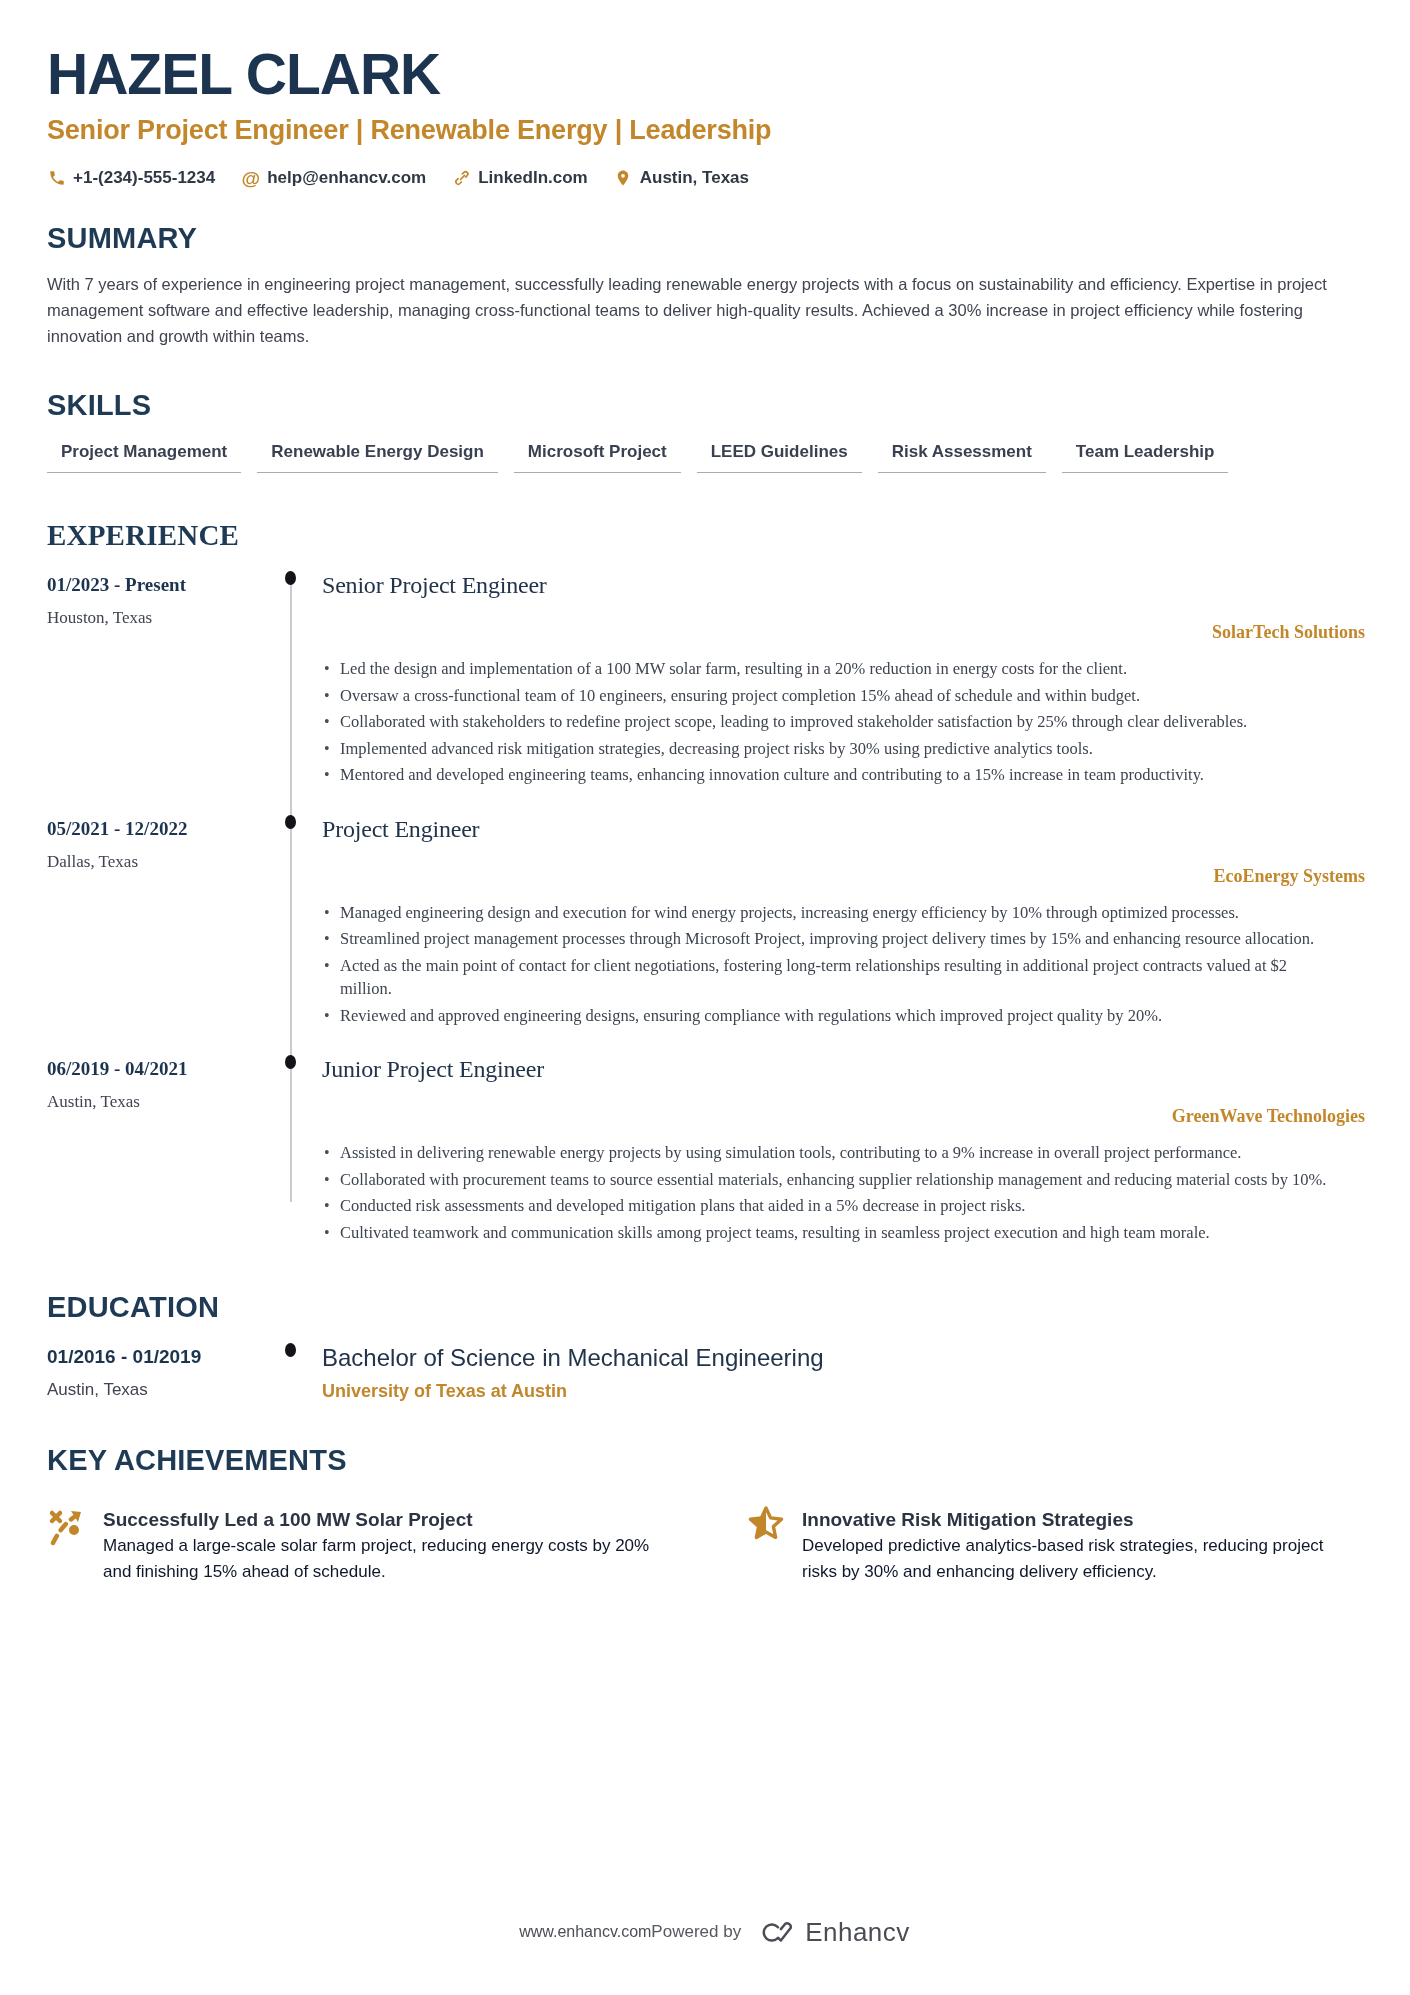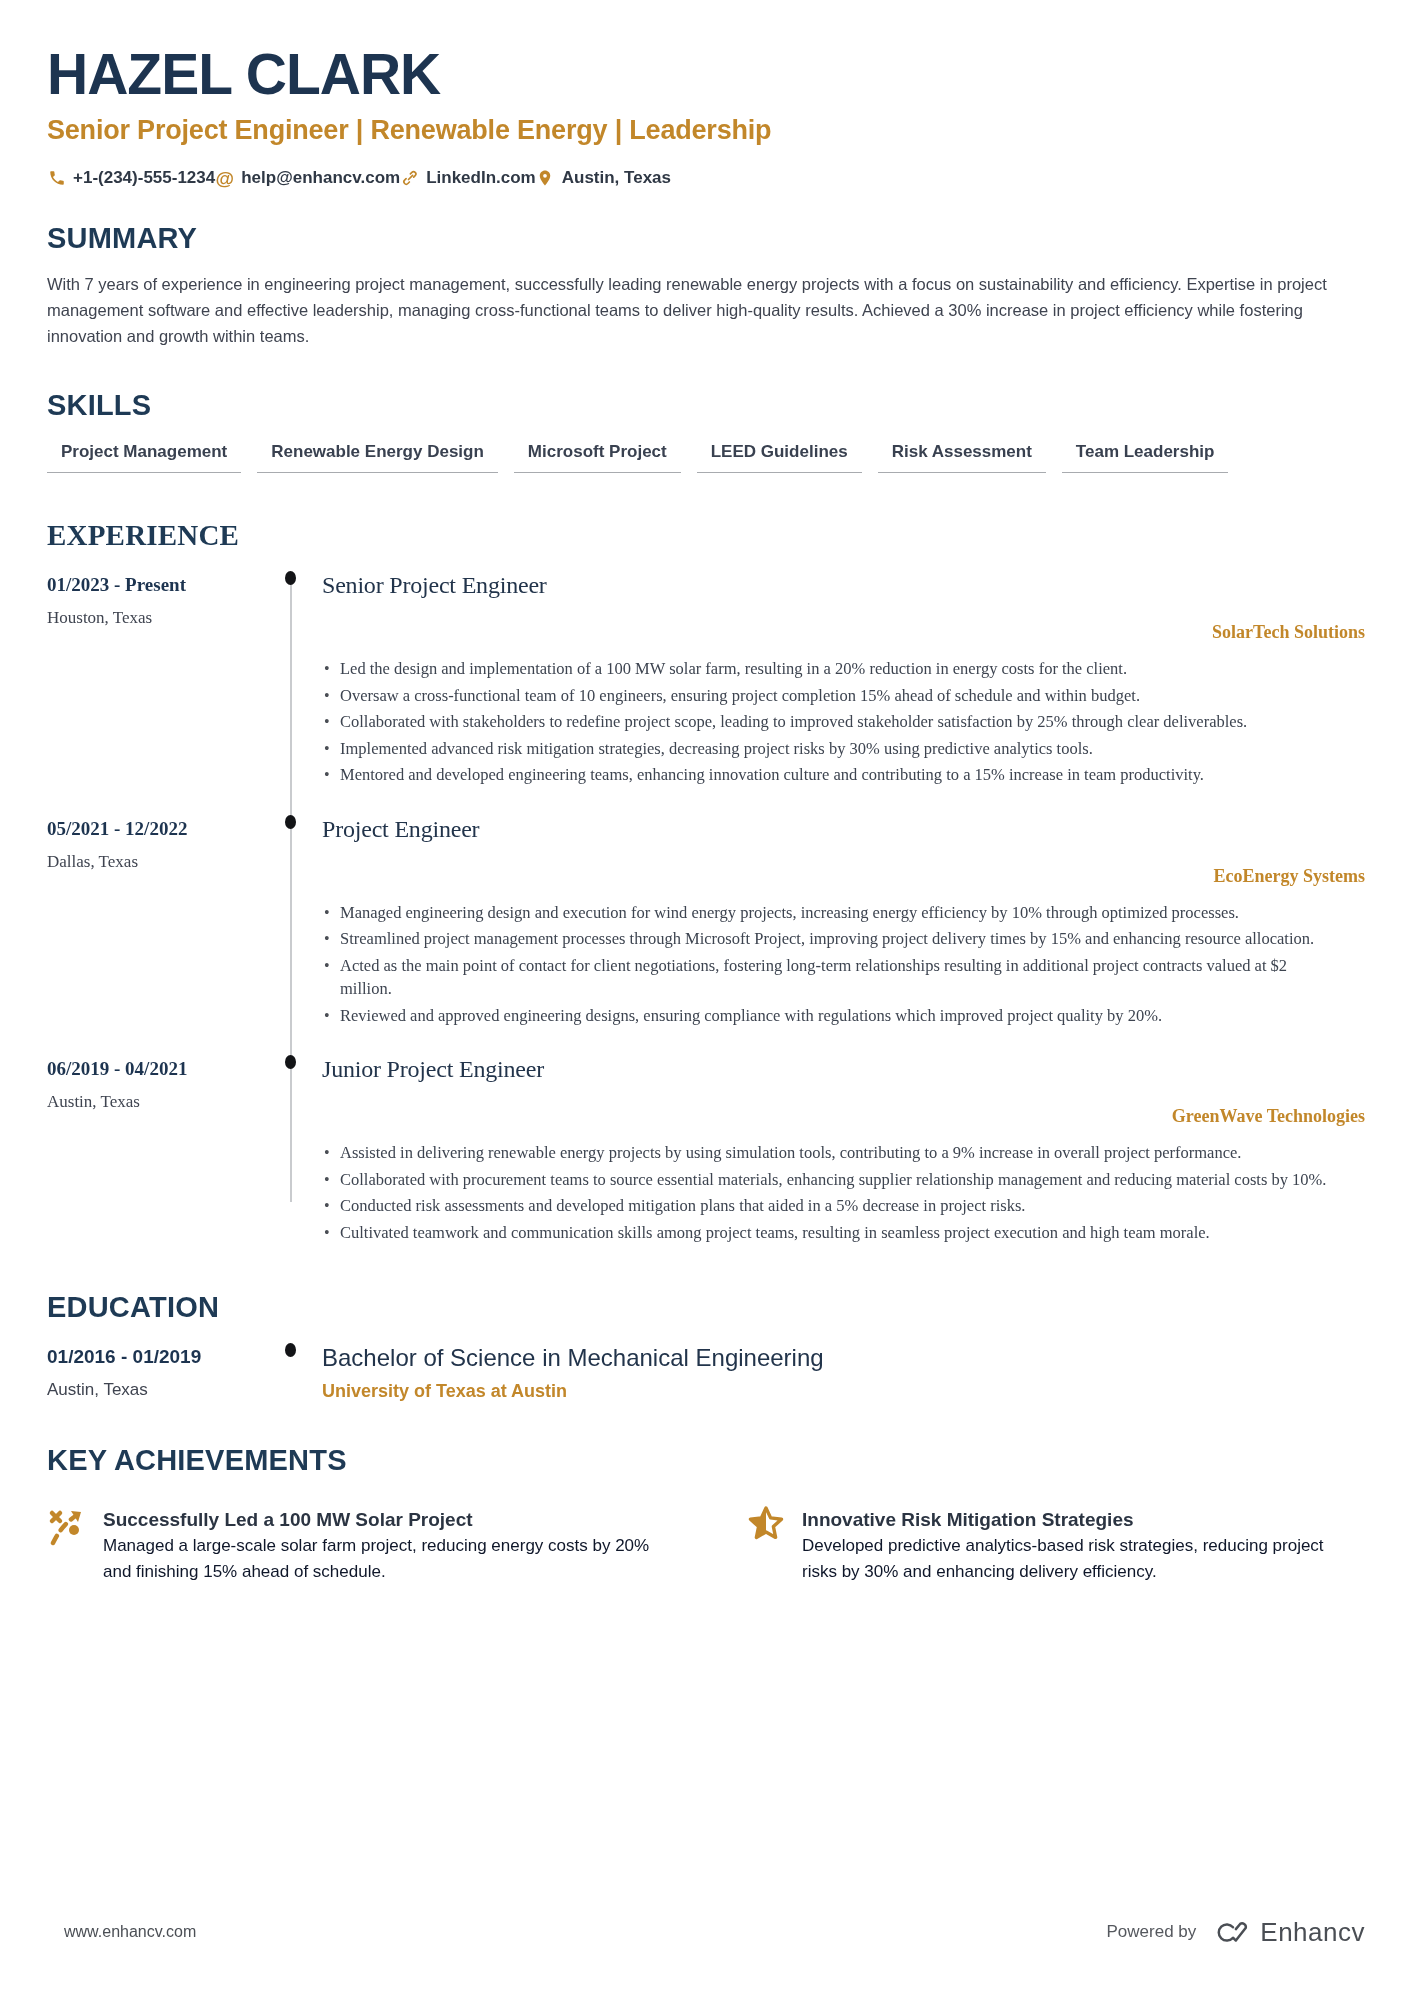--- a/index.html
+++ b/index.html
@@ -5,21 +5,21 @@
   * { margin:0; padding:0; box-sizing:border-box; }
   html,body { background:#ffffff; }
   body { font-family:"Liberation Sans","DejaVu Sans",sans-serif; color:#3f4450; }
   .page {
     position:relative; width:1410px; height:1995px; margin:0 auto; background:#fff;
     padding:46px 45px 0 47px; overflow:hidden;
   }
   
   .name { font-size:57px; font-weight:800; color:#1d3450; letter-spacing:-1px; line-height:1.0; }
   .headline { margin-top:12px; font-size:27px; font-weight:700; color:#c2872a; letter-spacing:-0.2px; }
-  .contact-row { margin-top:22px; display:flex; align-items:center; }
+  .contact-row { margin-top:22px; display:flex; align-items:center; gap:26px; }
   .contact-item { display:flex; align-items:center; gap:7px; font-size:17px; font-weight:700; color:#2f3845; }
   .cicon { width:19px; height:19px; display:inline-flex; align-items:center; justify-content:center; }
   .cicon svg { width:18px; height:18px; }
   .at-glyph { font-size:19px; font-weight:700; color:#c2872a; line-height:1; }
   
   .section-heading { font-size:29px; font-weight:800; color:#1e3a55; letter-spacing:0.2px; }
   .summary-section { margin-top:34px; }
   .summary-text { margin-top:16px; font-size:16.5px; line-height:26px; color:#3f4450; max-width:1320px; }
   .skills-section { margin-top:40px; }
   .skills-wrap { margin-top:20px; display:flex; flex-wrap:wrap; column-gap:16px; row-gap:30px; max-width:1320px; }
@@ -62,21 +62,21 @@
   .achievements-section { margin-top:42px; }
   .ach-grid { margin-top:24px; display:grid; grid-template-columns:1fr 1fr; column-gap:80px; max-width:1320px; }
   .ach-item { display:flex; align-items:flex-start; gap:14px; }
   .ach-icon { width:42px; flex:0 0 42px; padding-top:2px; }
   .ach-icon svg { width:40px; height:44px; }
   .ach-title { font-size:19px; font-weight:700; color:#2b3442; padding-top:8px; }
   .ach-text { margin-top:2px; font-size:17px; line-height:26px; color:#0f172a; max-width:560px; }
   
   .footer {
     position:absolute; left:64px; right:45px; bottom:46px;
-    display:flex; justify-content:space-between; align-items:center;
+    display:flex; justify-content:center; align-items:center;
   }
   .footer-site { font-size:16px; color:#4b4f55; }
   .powered { display:flex; align-items:center; gap:18px; }
   .powered-label { font-size:17px; color:#55585e; }
   .brand { display:flex; align-items:center; gap:8px; color:#4a4e54; }
   .brand svg { width:38px; height:34px; }
   .brand-name { font-size:26px; color:#4a4e54; letter-spacing:0.5px; }
 </style>
 </head>
 <body>

